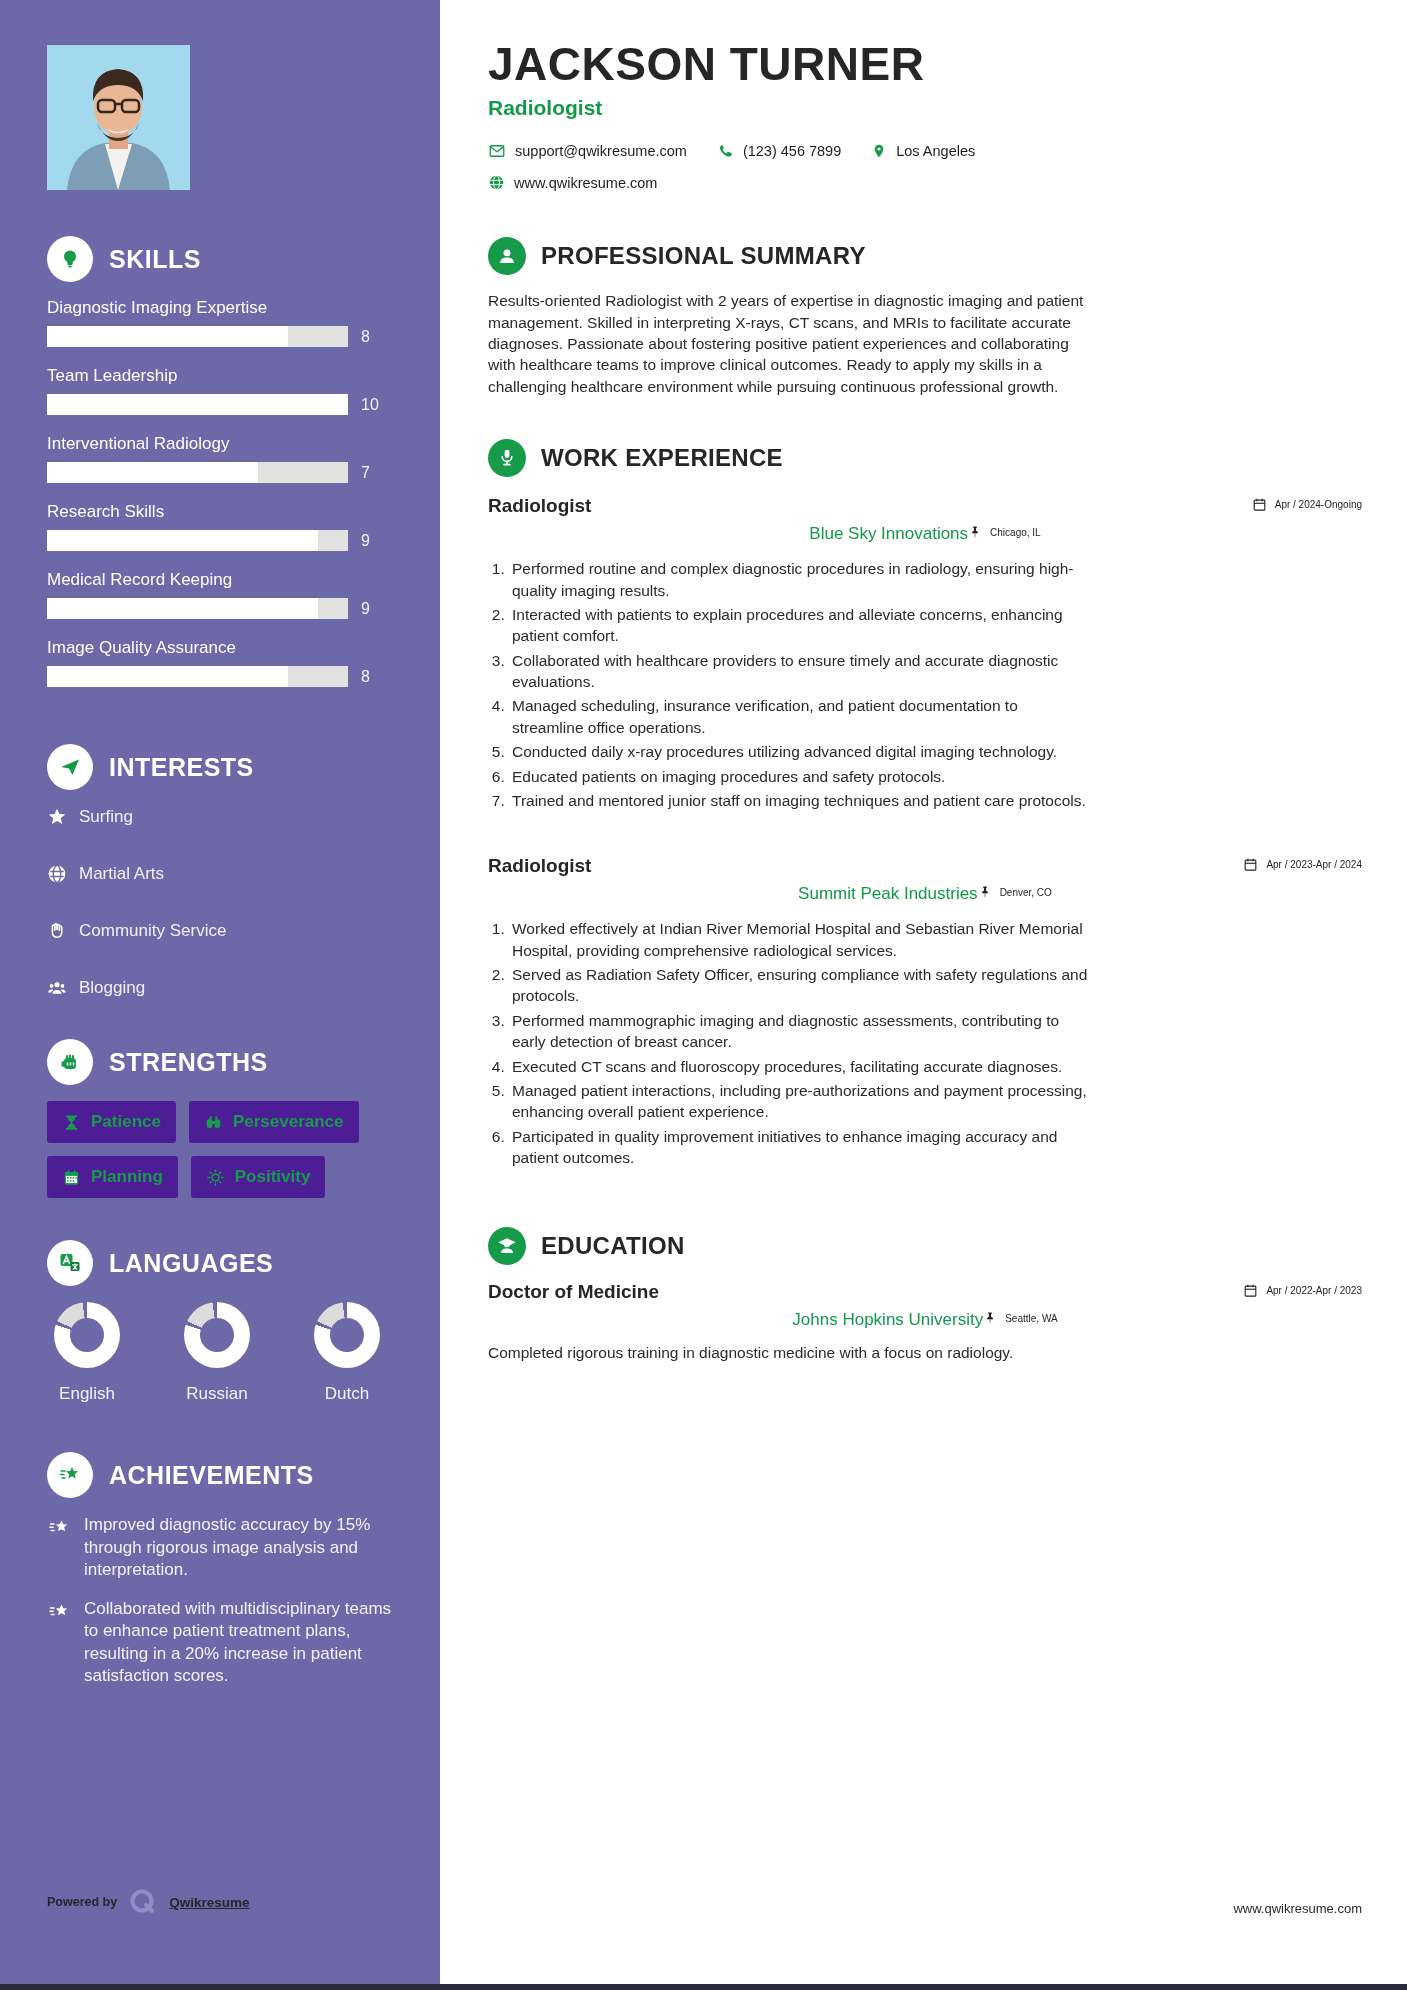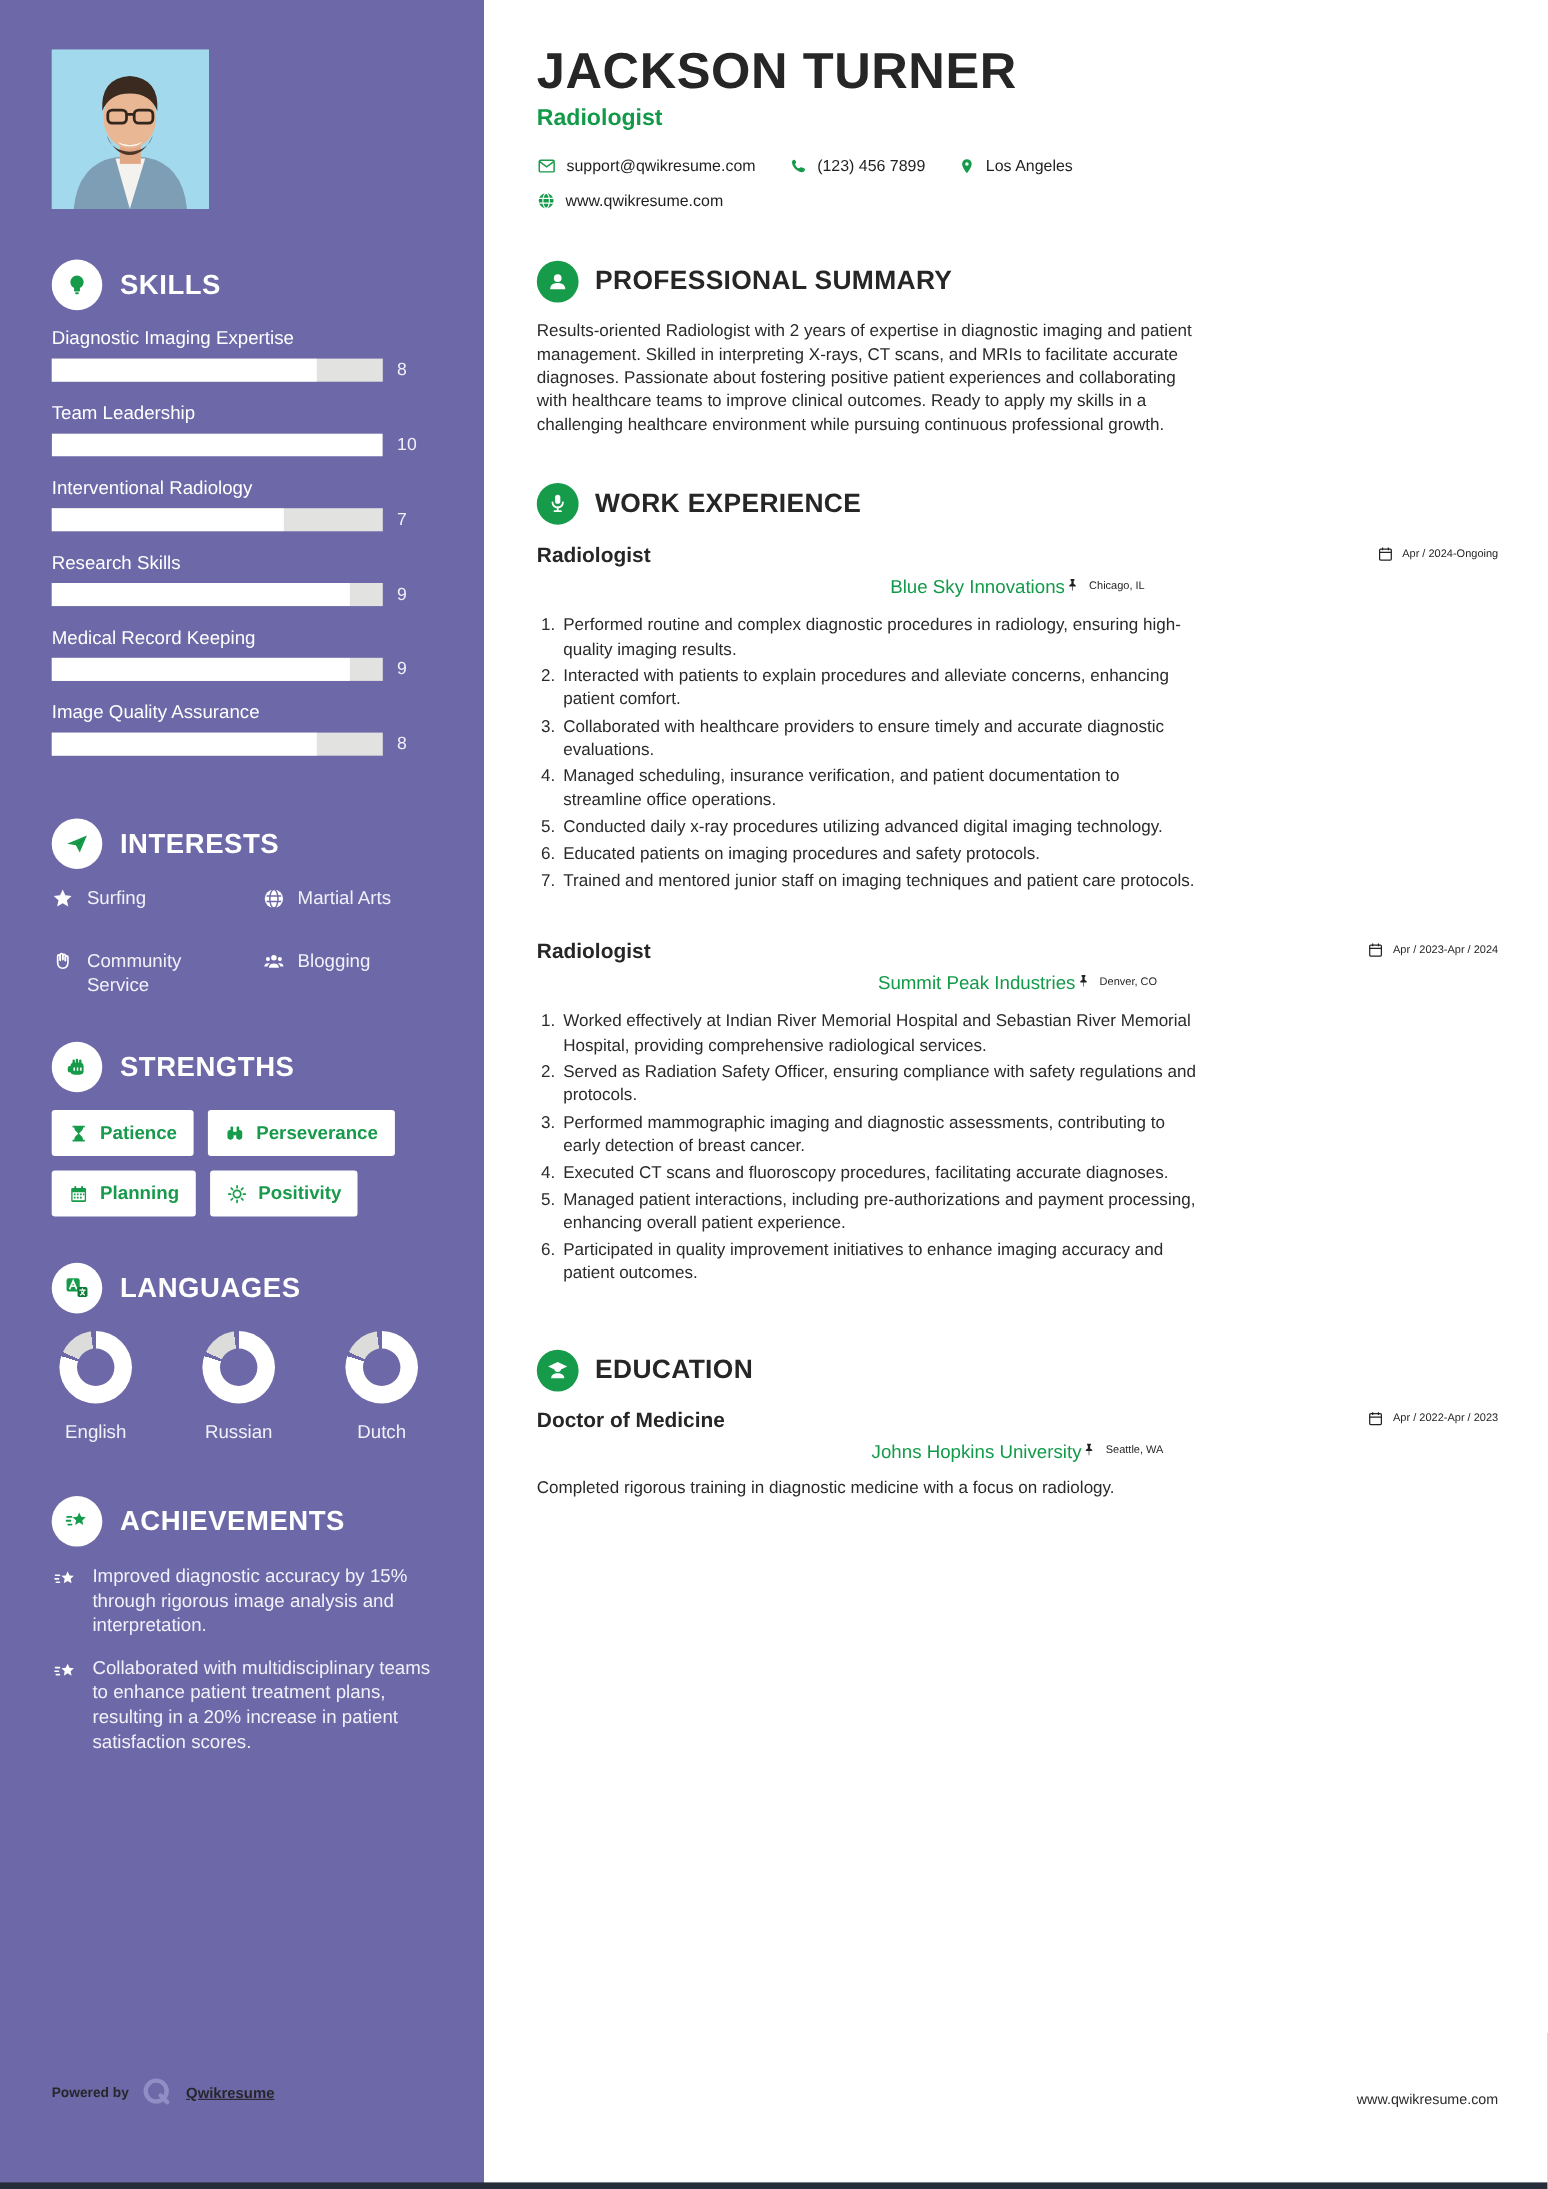--- a/index.html
+++ b/index.html
@@ -24,27 +24,27 @@
   }
   .side-title{font-size:25px;font-weight:bold;letter-spacing:.5px;color:#fff;}
   
   .skill{margin-bottom:19px;}
   .skill-label{font-size:17px;margin-bottom:8px;color:#ffffff;}
   .skill-row{display:flex;align-items:center;}
   .skill-bar{flex:1;height:21px;background:#e2e2e0;overflow:hidden;}
   .skill-fill{height:100%;background:#ffffff;}
   .skill-val{width:34px;text-align:left;margin-left:13px;font-size:16px;color:#f2f1fa;}
   
-  .int-grid{display:grid;grid-template-columns:1fr 1fr;row-gap:20px;column-gap:10px;gap:35px;}
+  .int-grid{display:grid;grid-template-columns:1fr;row-gap:20px;column-gap:10px;gap:35px;}
   .int-item{display:flex;gap:12px;font-size:17px;line-height:1.3;color:#f2f1fa;align-items:flex-start;}
   .int-item .ig{flex:0 0 auto;margin-top:1px;}
   
   .pill-wrap{display:flex;flex-wrap:wrap;gap:13px;}
   .pill{
-    background:#ffffff;border-radius:3px;padding:11px 15px;
+    background:#4c1d95;border-radius:3px;padding:11px 15px;
     display:inline-flex;align-items:center;gap:10px;
     color:#179a4b;font-size:17px;font-weight:bold;
   }
   
   .lang-row{display:flex;gap:50px;margin-top:6px;}
   .lang{display:flex;flex-direction:column;align-items:center;width:80px;}
   .donut{width:66px;height:66px;border-radius:50%;position:relative;}
   .donut::after{content:"";position:absolute;inset:16px;border-radius:50%;background:#6d68a7;}
   .lang-name{margin-top:16px;font-size:17px;color:#f2f1fa;}
   

